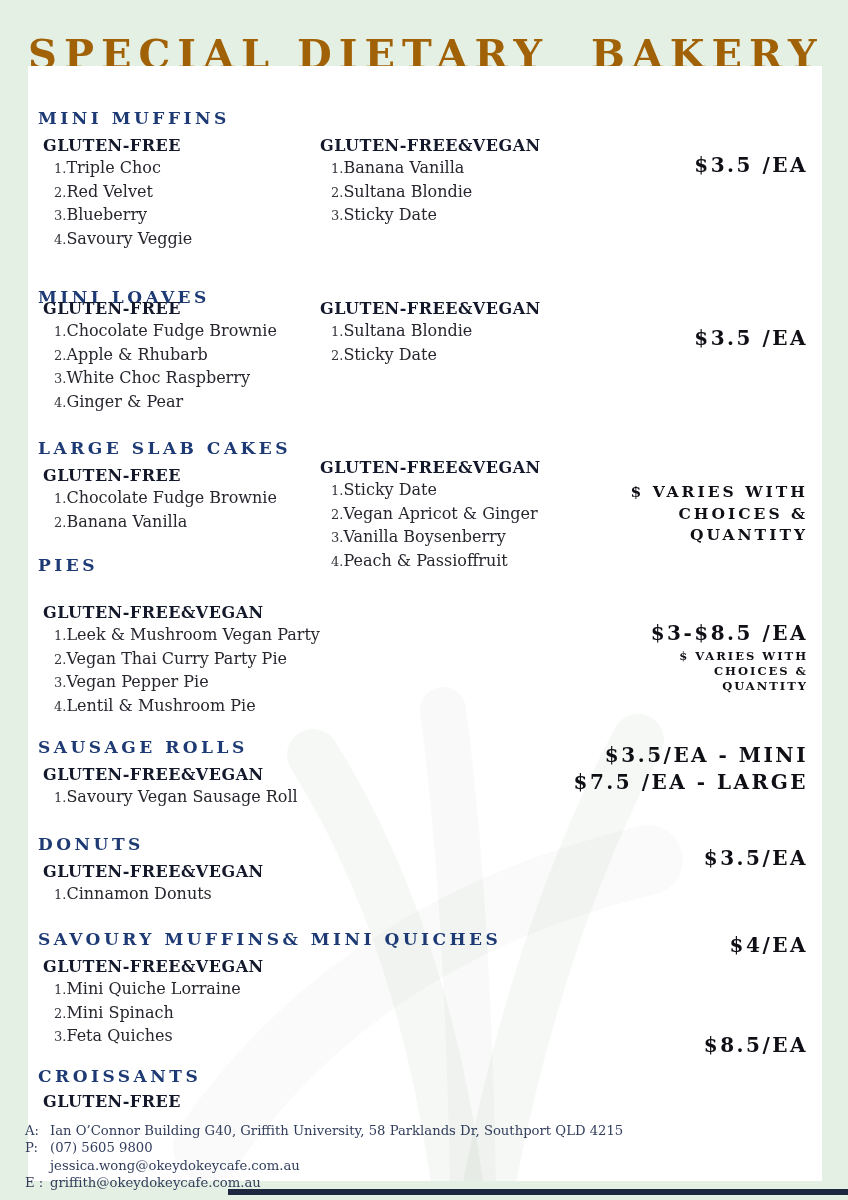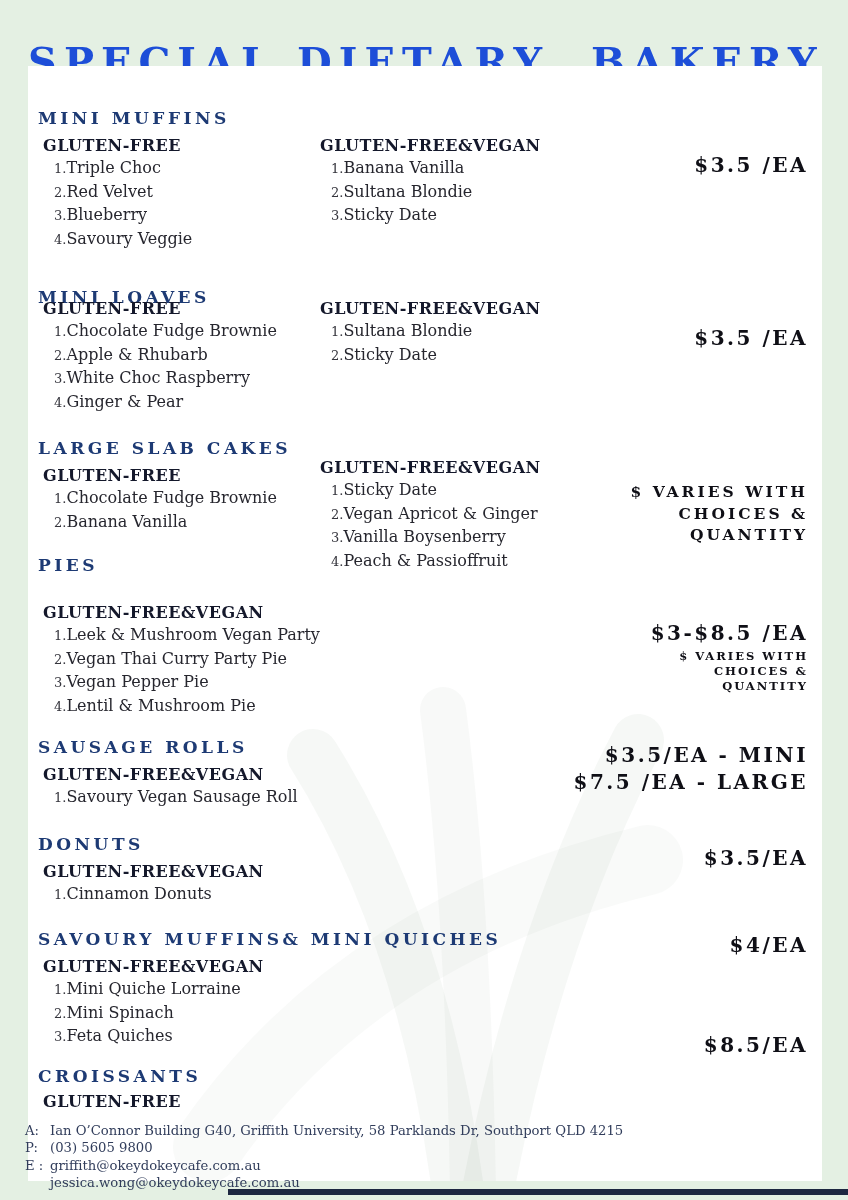--- a/index.html
+++ b/index.html
@@ -7,23 +7,23 @@
     width:848px;height:1200px;position:relative;overflow:hidden;
     background:#e4f0e3;
     font-family:"DejaVu Serif","Liberation Serif",serif;
   }
   .card{
     position:absolute;left:28px;top:66px;width:794px;height:1115px;
     background:#ffffff;
   }
   .watermark{position:absolute;left:0;top:0;width:100%;height:100%;pointer-events:none;}
   .page-title{
-    position:absolute;left:28px;top:42px;
+    position:absolute;left:28px;top:34px;
     font-size:40px;font-weight:700;letter-spacing:7px;
-    color:#1d4ed8;white-space:pre;line-height:1;
+    color:#a16207;white-space:pre;line-height:1;
   }
   .section-title{
     position:absolute;left:10px;
     font-size:17px;font-weight:700;letter-spacing:3.5px;
     color:#1d3a74;white-space:pre;
   }
   .col{position:absolute;width:270px;}
   .cat{
     font-size:16px;font-weight:700;letter-spacing:.5px;
     color:#14182b;margin:0 0 1px 0;line-height:20px;white-space:pre;
@@ -137,18 +137,18 @@
     <div class="price" style="top: 866px;"><div class="pl-lg">$4/EA</div></div>
     <div class="section-title" style="top: 1000px;">CROISSANTS</div>
     <div class="col" style="left: 15px; top: 1026px;">
       <div class="cat">GLUTEN-FREE</div>
     </div>
     <div class="price" style="top: 966px;"><div class="pl-lg">$8.5/EA</div></div>
   </div>
 
 <div class="footer">
   <div><span class="flabel">A:</span><span>Ian O’Connor Building G40, Griffith University, 58 Parklands Dr, Southport QLD 4215</span></div>
-  <div><span class="flabel">P:</span><span>(03) 5605 9800</span></div>
+  <div><span class="flabel">P:</span><span>(07) 5605 9800</span></div>
+  <div><span class="flabel"></span><span>jessica.wong@okeydokeycafe.com.au</span></div>
   <div><span class="flabel">E :</span><span>griffith@okeydokeycafe.com.au</span></div>
-  <div><span class="flabel"></span><span>jessica.wong@okeydokeycafe.com.au</span></div>
 </div>
 
 <div class="bottom-bar"></div>
 
 </body></html>

